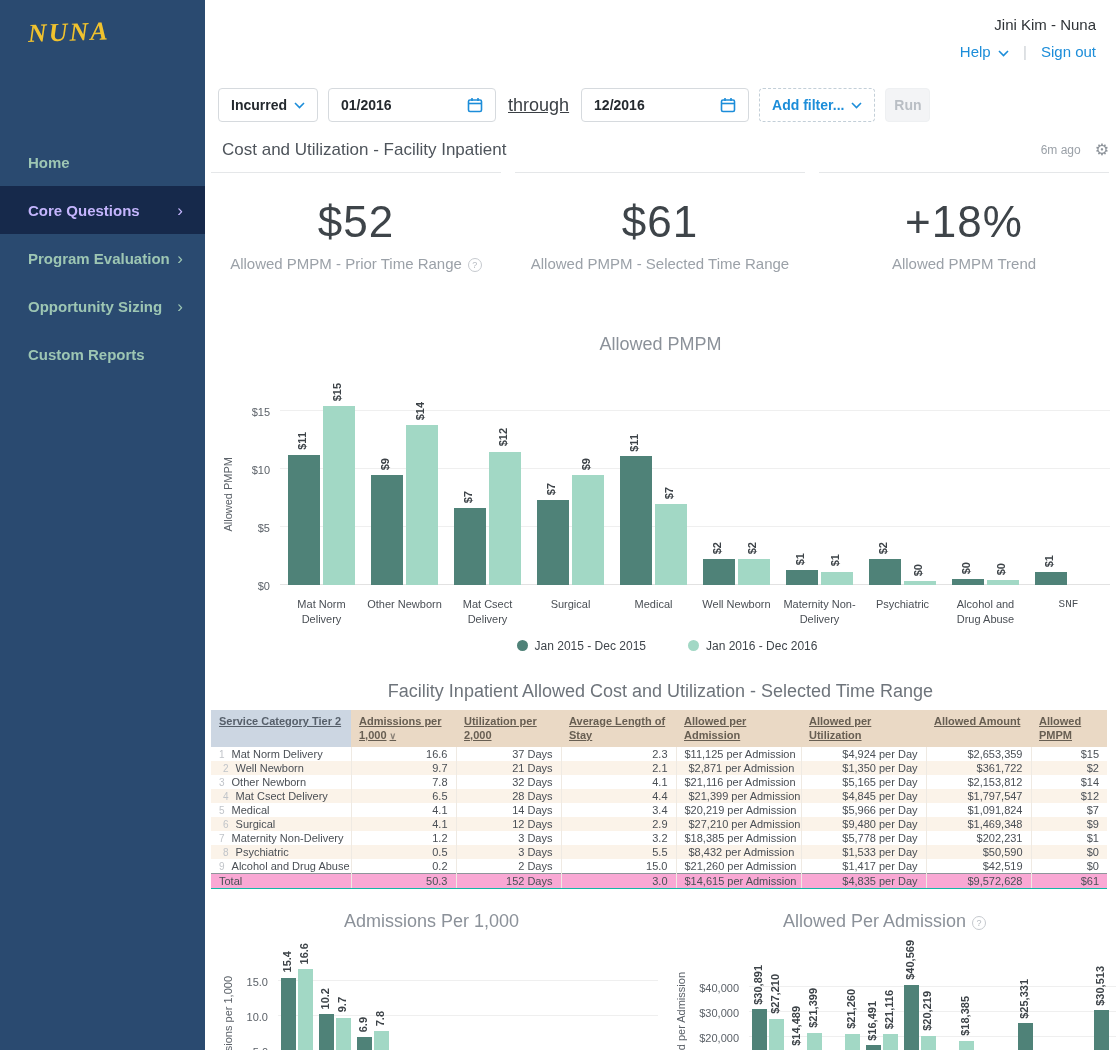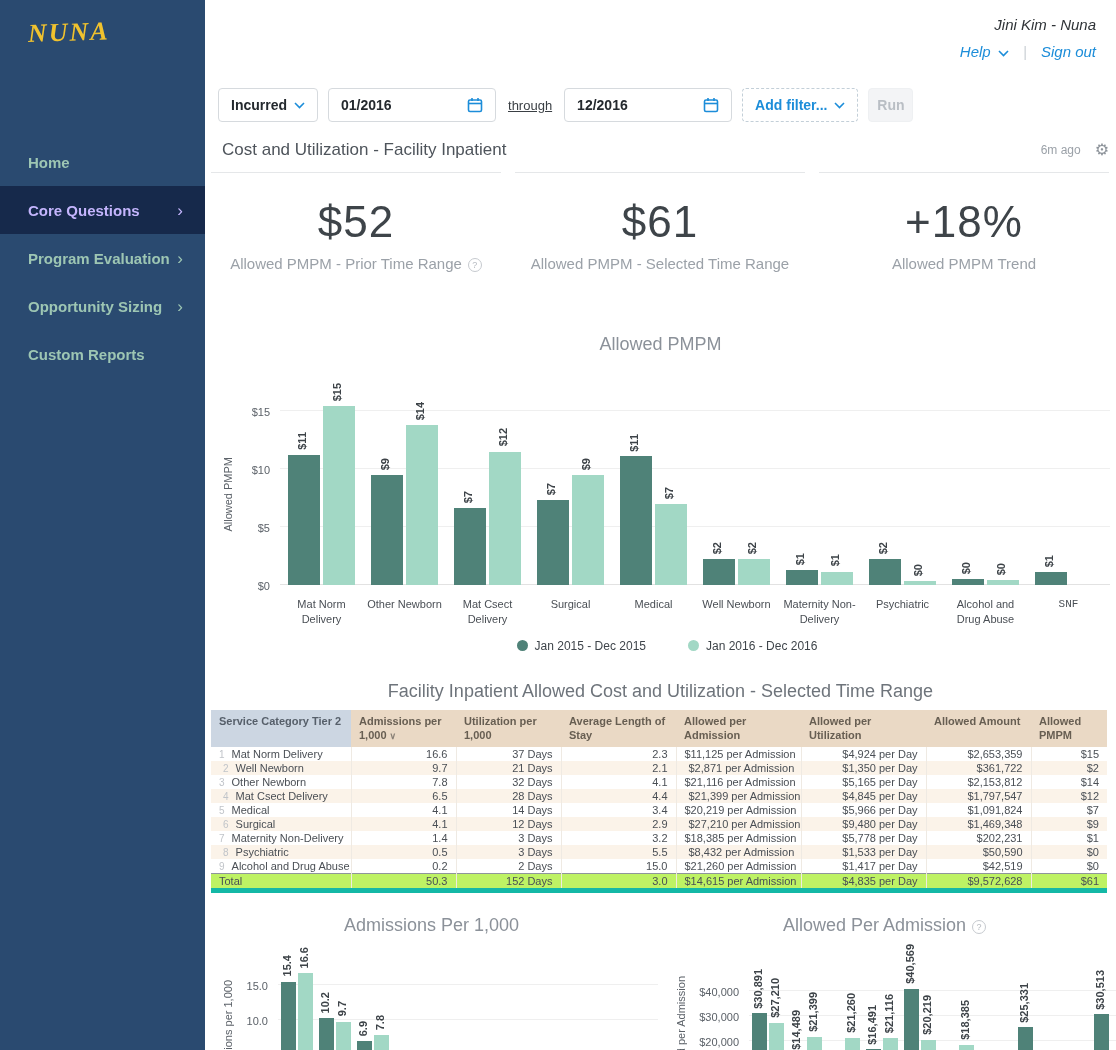--- a/index.html
+++ b/index.html
@@ -16,35 +16,35 @@
   }
   nav { margin-top:92px; }
   .nav-item {
     height:48px; padding:0 22px 0 28px; display:flex; align-items:center; justify-content:space-between;
     color:#9dc6b3; font-size:15px; font-weight:bold; cursor:pointer;
   }
   .nav-item.active { background:#16294b; color:#c4b5fd; }
   .nav-chev { font-size:17px; font-weight:normal; line-height:1; }
   
   .main { position:absolute; left:205px; top:0; width:911px; }
-  .topbar { height:80px; padding:16px 20px 0 0;font-style:italic; }
+  .topbar { height:80px; padding:16px 20px 0 0; }
   .user-name { text-align:right; font-size:15px; color:#2f3337; }
   .user-links { text-align:right; margin-top:10px; font-size:15px; color:#1c8dd9; }
   .user-links .link { cursor:pointer; }
   .user-links .sep { color:#ccd1d6; margin:0 10px; }
   .chev-blue { display:inline-block; margin-left:7px; }
   
   .filterbar { margin:8px 0 0 13px; display:flex; align-items:center; gap:10px; }
   .fbtn {
     height:34px; background:#fff; border:1px solid #d6dade; border-radius:4px;
     display:flex; align-items:center; padding:0 12px; font-size:14px; font-weight:bold; color:#24292e;
     font-family:"Liberation Sans", sans-serif; cursor:pointer;
   }
   .datefield { width:168px; justify-content:space-between; }
-  .through { font-size:13px; color:#3a3f44; margin:0 2px;text-decoration:underline; }
+  .through { font-size:18px; color:#3a3f44; margin:0 2px;text-decoration:underline; }
   .addfilter { border:1px dashed #c3cfd8; color:#1c8dd9; font-weight:bold; }
   .runbtn { background:#f3f4f6; border:1px solid #eef0f2; color:#b9bec4; width:45px; justify-content:center; cursor:default; }
   
   .report-header { margin:18px 7px 0 17px; padding-bottom:12px; display:flex; justify-content:space-between; align-items:center; }
   .report-header h1 { margin:0; font-size:17px; font-weight:normal; color:#4e545b; }
   .rh-right { display:flex; align-items:center; gap:14px; }
   .ago { font-size:12px; color:#9ba1a8; }
   .gear { font-family:"DejaVu Sans", sans-serif; font-size:16px; color:#8d939a; cursor:pointer; line-height:1; }
   
   .stats { display:flex; gap:14px; margin:0 7px 0 6px; }
@@ -77,30 +77,30 @@
   .xrow { display:flex; margin-top:12px; }
   .xcell { font-size:11px; color:#4a4f55; text-align:center; line-height:1.35; padding:0 3px; }
   .legend { display:flex; justify-content:center; gap:42px; margin-top:12px; font-size:12px; color:#3f454b; }
   .lg-item { display:flex; align-items:center; gap:7px; }
   .dot { width:11px; height:11px; border-radius:50%; display:inline-block; }
   
   .table-title { text-align:center; font-size:18px; font-weight:normal; color:#6e747b; margin:28px 0 8px; }
   table { width:896px; margin-left:6px; border-collapse:collapse; table-layout:fixed; font-size:11px; color:#4a4f55; }
   th {
     background:#ead9c5; color:#675e52; font-weight:bold; text-align:left;
-    padding:4px 8px; line-height:1.3; vertical-align:top; font-size:11px; cursor:pointer;
+    padding:4px 8px; line-height:1.3; vertical-align:top; font-size:11px; cursor:pointer;text-decoration:underline;
   }
   th.cat { background:#ccd6e2; color:#565f6a; }
   .sortchev { font-size:9px; color:#8a8177; margin-left:3px; }
   td { padding:1px 8px; border-right:1px solid #efeae3; text-align:right; white-space:nowrap; overflow:hidden; }
   td:last-child { border-right:none; }
   td.cat { text-align:left; }
   tr.alt td { background:#fbf3e9;padding-left:12px; }
   .rownum { color:#c0c4c9; margin-right:7px; font-size:10px; }
-  tr.total td { border-top:1px solid #8f959b; border-bottom:5px solid #14b8a6; background:#bef264; }
+  tr.total td { border-top:1px solid #8f959b; border-bottom:1px solid #14b8a6; background:#f9a8d4; }
   
   .bottom-charts { display:flex; margin-top:2px; }
   .bottom-charts section { width:453px; }
   .bc-title { text-align:center; font-size:18px; font-weight:normal; color:#8b9199; margin:20px 0 0; }
   .bc-host { margin-top:12px; }
 </style>
 </head>
 <body>
 
 <aside class="sidebar">
@@ -288,21 +288,21 @@
           <col style="width: 115px;">
           <col style="width: 125px;">
           <col style="width: 125px;">
           <col style="width: 105px;">
           <col style="width: 76px;">
         </colgroup>
         <thead>
           <tr>
             <th class="cat"><span>Service Category Tier 2</span></th>
             <th><span>Admissions per 1,000</span><span class="sortchev">∨</span></th>
-            <th><span>Utilization per 1,000</span></th>
+            <th><span>Utilization per 2,000</span></th>
             <th><span>Average Length of Stay</span></th>
             <th><span>Allowed per Admission</span></th>
             <th><span>Allowed per Utilization</span></th>
             <th><span>Allowed Amount</span></th>
             <th><span>Allowed PMPM</span></th>
           </tr>
         </thead>
         <tbody>
           <tr>
             <td class="cat"><span class="rownum">1</span><span>Mat Norm Delivery</span></td>
@@ -359,21 +359,21 @@
             <td>4.1</td>
             <td>12 Days</td>
             <td>2.9</td>
             <td>$27,210 per Admission</td>
             <td>$9,480 per Day</td>
             <td>$1,469,348</td>
             <td>$9</td>
           </tr>
           <tr>
             <td class="cat"><span class="rownum">7</span><span>Maternity Non-Delivery</span></td>
-            <td>1.4</td>
+            <td>1.2</td>
             <td>3 Days</td>
             <td>3.2</td>
             <td>$18,385 per Admission</td>
             <td>$5,778 per Day</td>
             <td>$202,231</td>
             <td>$1</td>
           </tr>
           <tr class="alt">
             <td class="cat"><span class="rownum">8</span><span>Psychiatric</span></td>
             <td>0.5</td>

